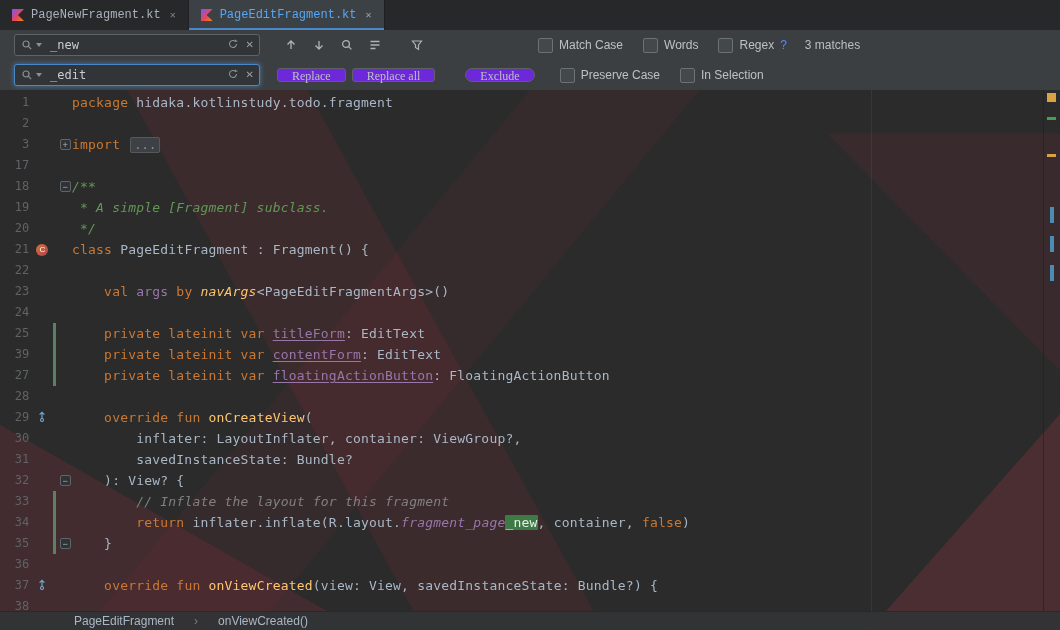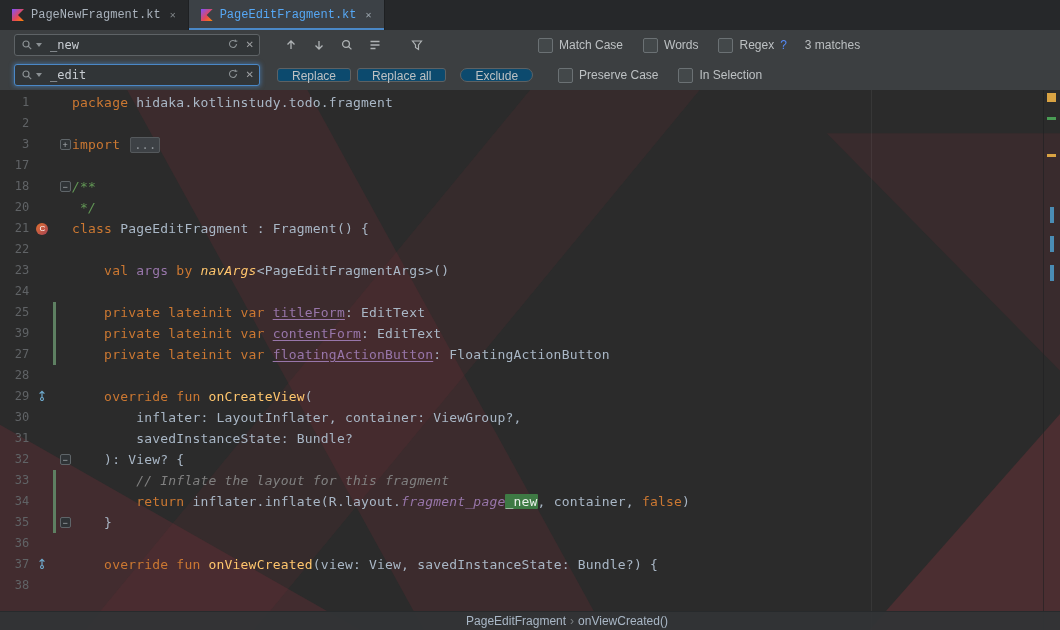--- a/index.html
+++ b/index.html
@@ -30,22 +30,22 @@
   .icon-btn{background:none;border:none;padding:2px;display:flex;align-items:center;}
   .icon-btn.filter{margin-left:14px;}
   .opts{display:flex;align-items:center;gap:20px;}
   .opts1{margin-left:112px;}
   .opt{display:inline-flex;align-items:center;gap:6px;}
   .opt-box{width:13px;height:13px;background:#43484A;border:1px solid #6B7174;border-radius:2px;flex:none;}
   .opt-label{color:#BDC1C3;}
   .help-link{color:#548AF7;margin-left:6px;text-decoration:none;}
   .matches{margin-left:18px;color:#BBBFC1;}
   .btns{display:flex;align-items:center;gap:6px;margin-left:17px;}
-  .btn{height:14px;padding:0 14px;background:#0c4a6e;border:1px solid #5E6163;border-radius:3px;color:#BDC1C3;font-size:12px;font-family:Liberation Sans, sans-serif;}
-  .btn.exclude{margin-left:8px;border-radius:8px;}
+  .btn{height:14px;padding:0 14px;background:#6d28d9;border:1px solid #5E6163;border-radius:3px;color:#BDC1C3;font-size:12px;font-family:Liberation Serif, serif;}
+  .btn.exclude{margin-left:24px;border-radius:8px;}
   .opts2{margin-left:25px;justify-content:center;}
 
   
   .editor-wrap{position:absolute;top:90px;left:0;right:0;bottom:0;background:#2B2B2B;overflow:hidden;}
   .pattern,.pattern div{position:absolute;inset:0;pointer-events:none;}
   .pg1{clip-path:polygon(12% 0,40% 100%,57% 100%,29% 0);background:rgba(128,44,56,.20);}
   .pg2{clip-path:polygon(50% 0,8% 100%,24% 100%,66% 0);background:rgba(128,44,56,.13);}
   .pg3{clip-path:polygon(0 62%,34% 100%,0 100%);background:rgba(134,46,58,.25);}
   .pg4{clip-path:polygon(100% 8%,78% 8%,100% 52%);background:rgba(128,44,56,.16);}
   .pg5{clip-path:polygon(82% 100%,100% 60%,100% 100%);background:rgba(150,52,64,.30);}
@@ -77,21 +77,21 @@
   
   .stripe{position:absolute;top:0;right:0;bottom:0;width:16px;z-index:2;border-left:1px solid rgba(30,32,34,.6);}
   .stripe-corner{position:absolute;top:3px;left:3px;width:9px;height:9px;background:var(--stripe-orange);}
   .mark{position:absolute;}
   .mark.green{left:3px;width:9px;height:3px;background:var(--stripe-green);}
   .mark.orange{left:3px;width:9px;height:3px;background:var(--stripe-orange);}
   .mark.blue{left:6px;width:4px;height:16px;background:var(--stripe-blue);}
 
   
   .crumbs{position:absolute;left:0;right:0;bottom:0;height:18px;background:rgba(49,52,54,.95);border-top:1px solid #272A2C;
-          display:flex;align-items:center;padding-left:74px;gap:4px;z-index:3;font-size:12px;color:#A9B7C6;justify-content:center;}
+          display:flex;align-items:center;padding-left:74px;gap:20px;z-index:3;font-size:12px;color:#A9B7C6;}
   .crumb-sep{color:#787D80;}
 </style>
 </head>
 <body>
 
 <div class="window">
 
   <div class="tabbar">
       <div class="tab">
         <span class="tab-icon"></span>
@@ -254,20 +254,28 @@
             <span class="lnum">18</span>
             <span class="icon-slot"></span>
             <span class="fold-slot">
               <span class="fold-box">−</span>
             </span>
           </div>
           <div class="code-text"><span class="tk-doc">/**</span></div>
         </div>
         <div class="row">
           <div class="gutter">
+            <span class="lnum">19</span>
+            <span class="icon-slot"></span>
+            <span class="fold-slot"></span>
+          </div>
+          <div class="code-text"><span class="tk-doc"> * A simple [Fragment] subclass.</span></div>
+        </div>
+        <div class="row">
+          <div class="gutter">
             <span class="lnum">20</span>
             <span class="icon-slot"></span>
             <span class="fold-slot"></span>
           </div>
           <div class="code-text"><span class="tk-doc"> */</span></div>
         </div>
         <div class="row">
           <div class="gutter">
             <span class="lnum">21</span>
             <span class="icon-slot">

